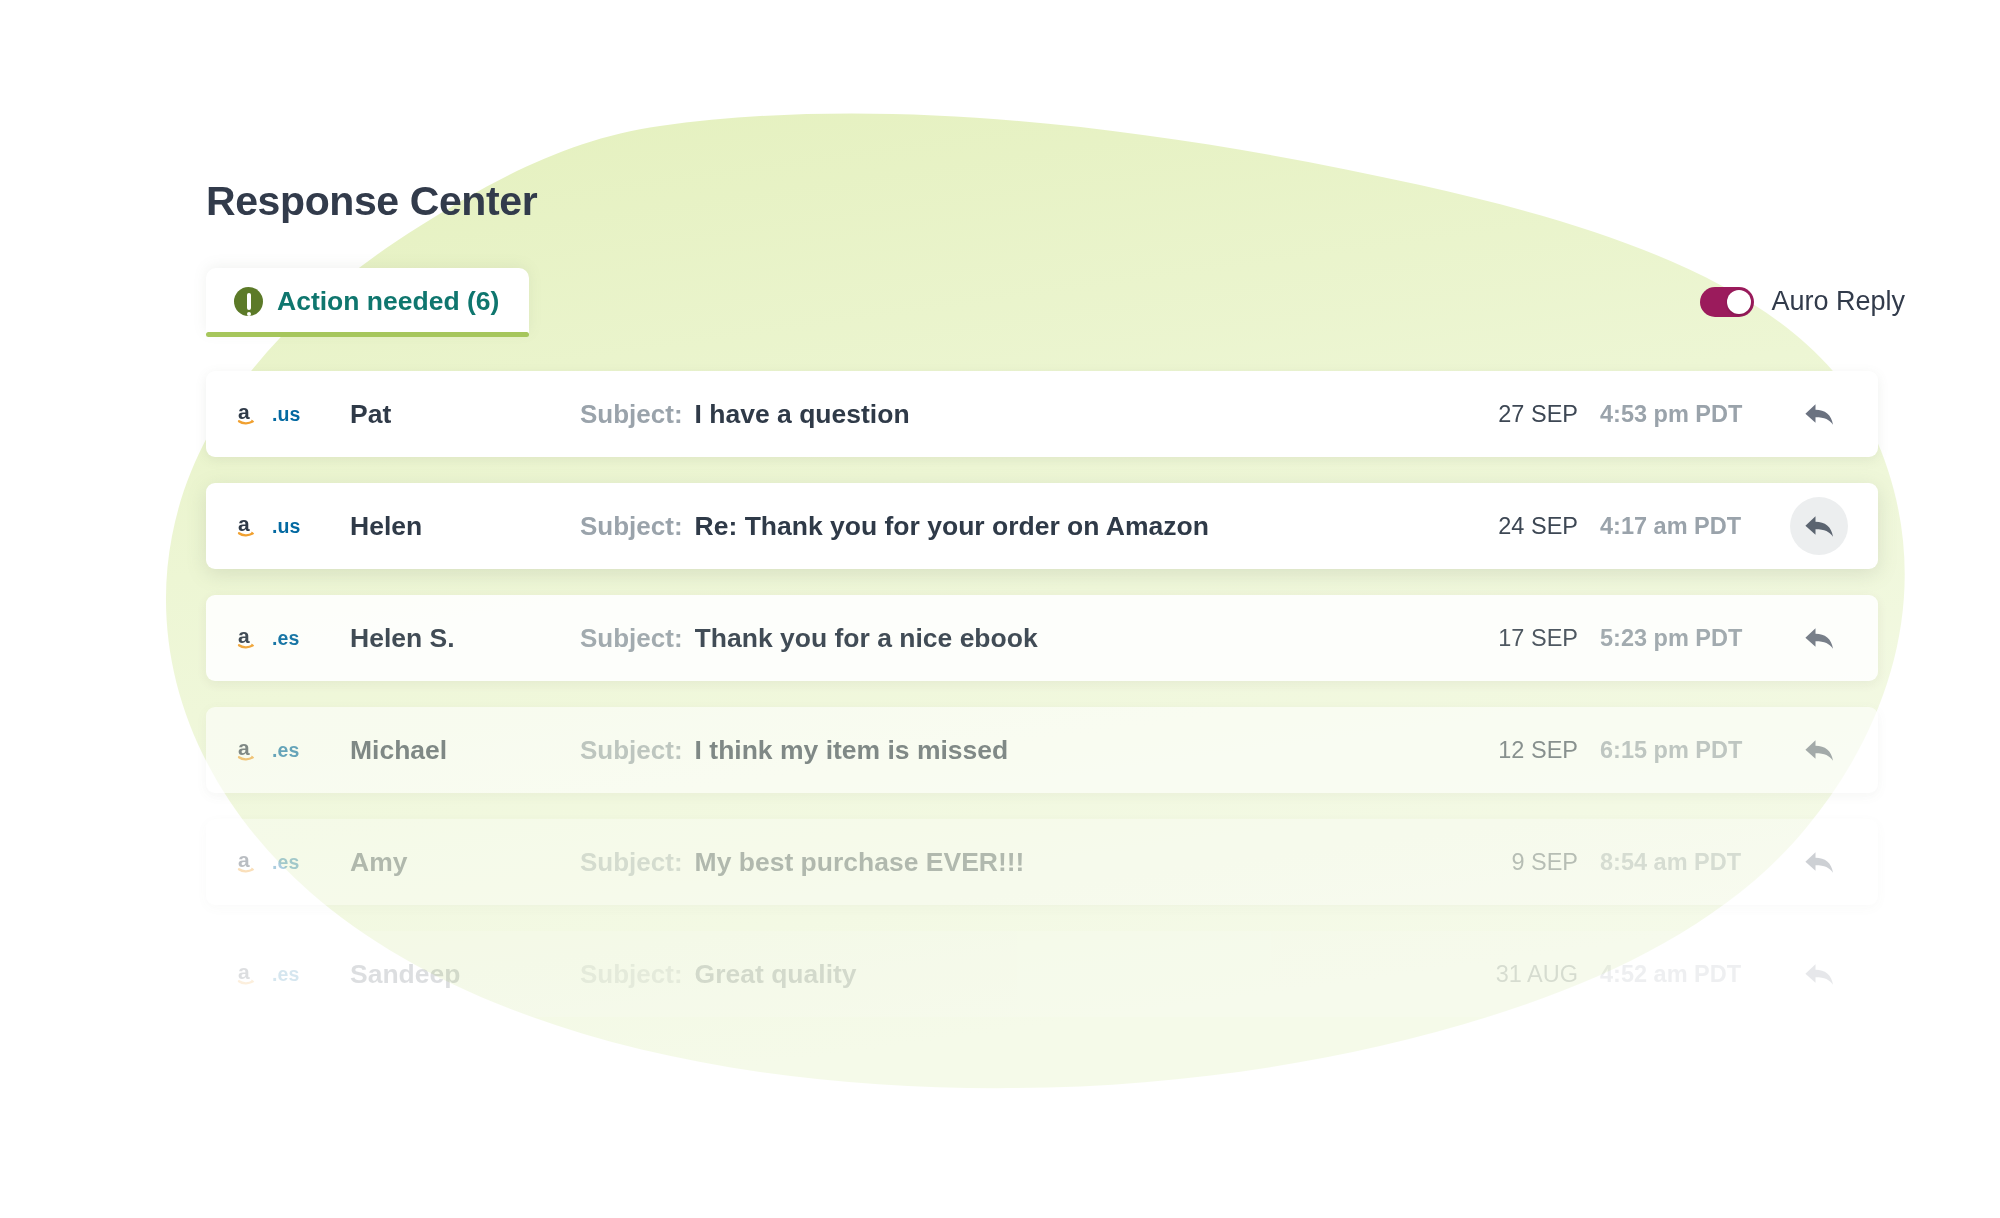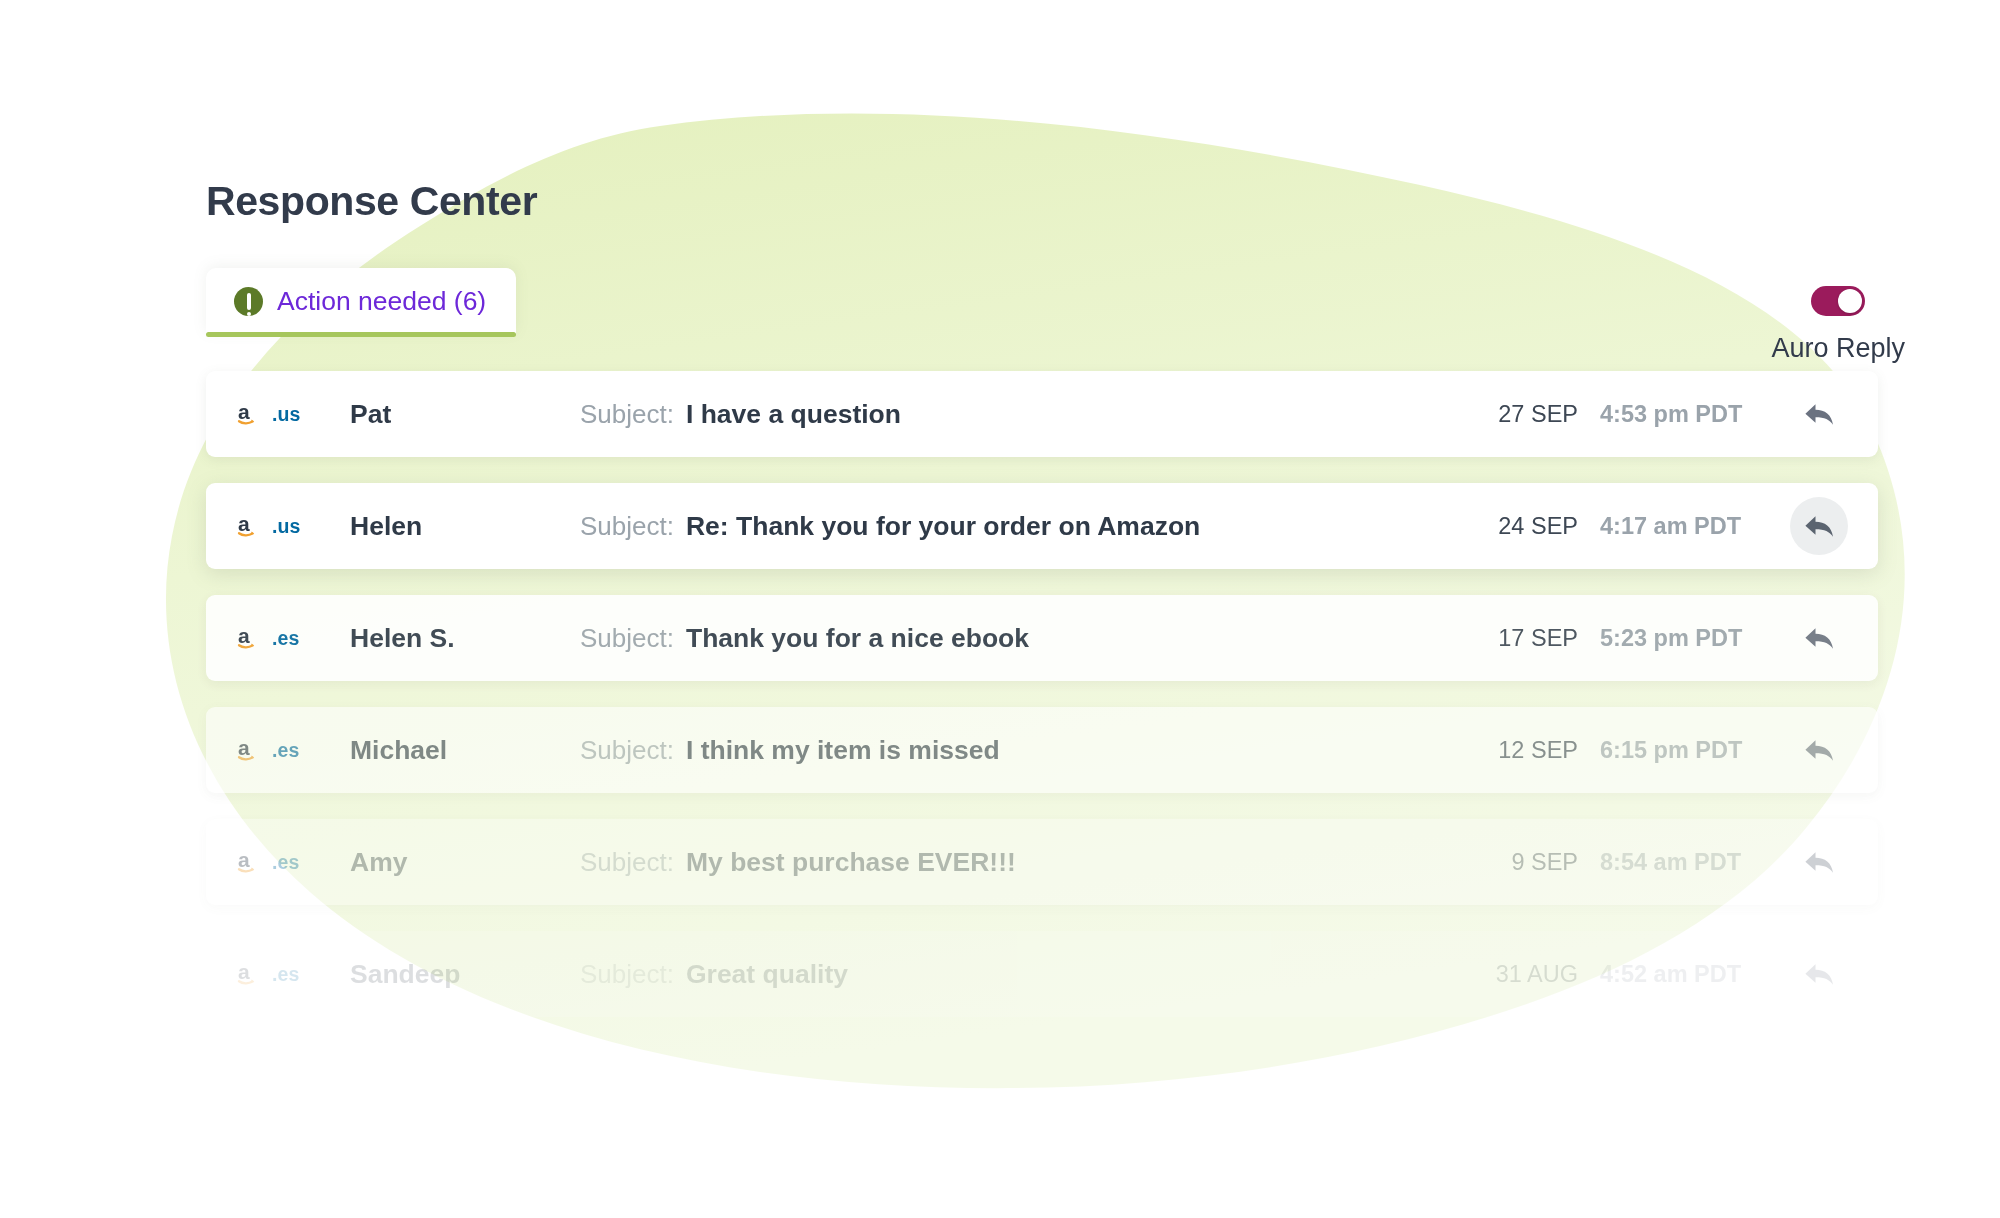--- a/index.html
+++ b/index.html
@@ -71,22 +71,22 @@
     content: "";
     position: absolute;
     left: 0; right: 0; bottom: -3px;
     height: 5px;
     border-radius: 3px;
     background: #a6c65c;
   }
 
   .tab-label {
     font-size: 26.5px;
-    font-weight: 400;
-    color: #6d28d9;
+    font-weight: 700;
+    color: #0f766e;
     white-space: nowrap;
   }
   .tab.inactive .tab-label {
     font-weight: 400;
     color: #9aa3ab;
   }
 
   .alert-icon {
     width: 29px; height: 29px;
     border-radius: 50%;
@@ -117,21 +117,20 @@
 
   
   .auro {
     position: absolute;
     right: 95px;
     top: 286px;
     display: flex;
     align-items: center;
     gap: 17px;
     z-index: 5;
-    flex-direction: column;
   }
   .toggle {
     width: 54px;
     height: 30px;
     border-radius: 15px;
     background: #9b1b5c;
     position: relative;
     cursor: pointer;
     flex: 0 0 auto;
   }
@@ -211,21 +210,21 @@
     flex: 1 1 auto;
     display: flex;
     align-items: baseline;
     gap: 12px;
     min-width: 0;
     overflow: hidden;
   }
   .subject-label {
     font-size: 26px;
     color: #9aa3ab;
-    font-weight: 400;
+    font-weight: 700;
     flex: 0 0 auto;
   }
   .subject-text {
     font-size: 26.5px;
     font-weight: 700;
     color: #2f3a48;
     white-space: nowrap;
     overflow: hidden;
     text-overflow: ellipsis;
   }

